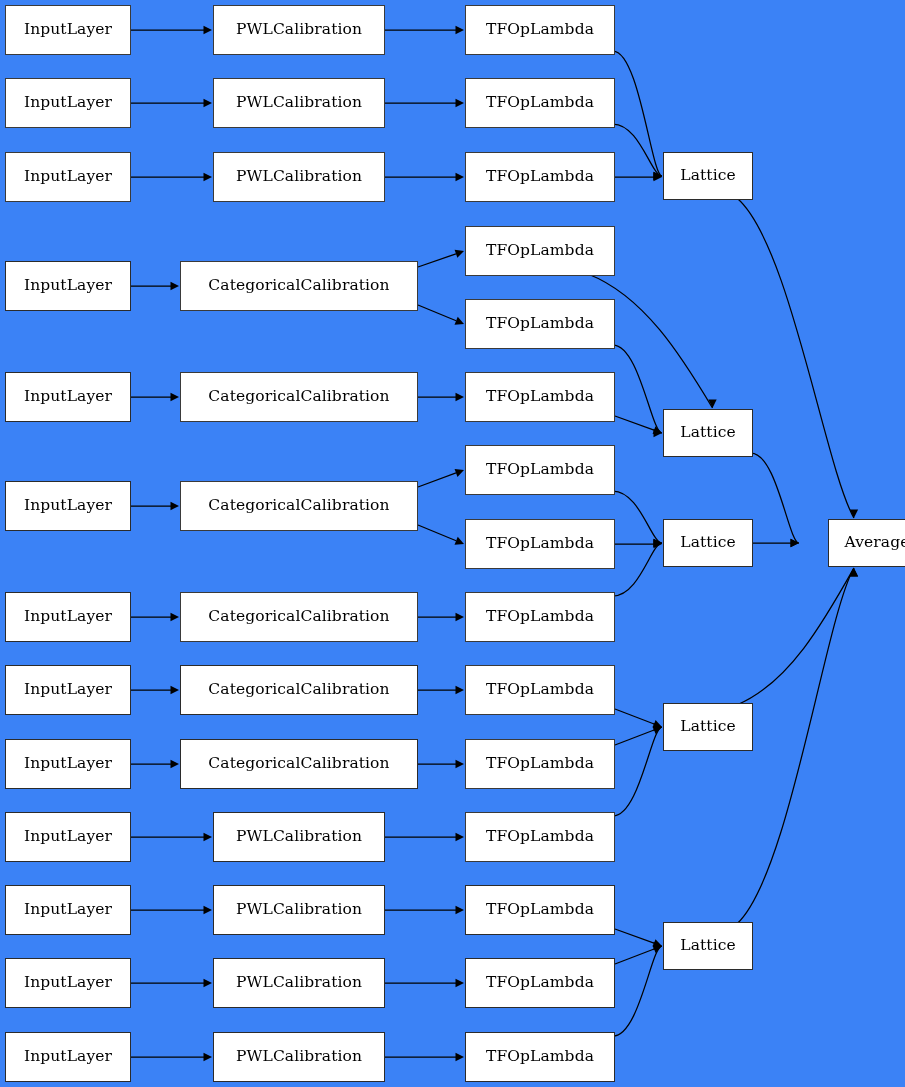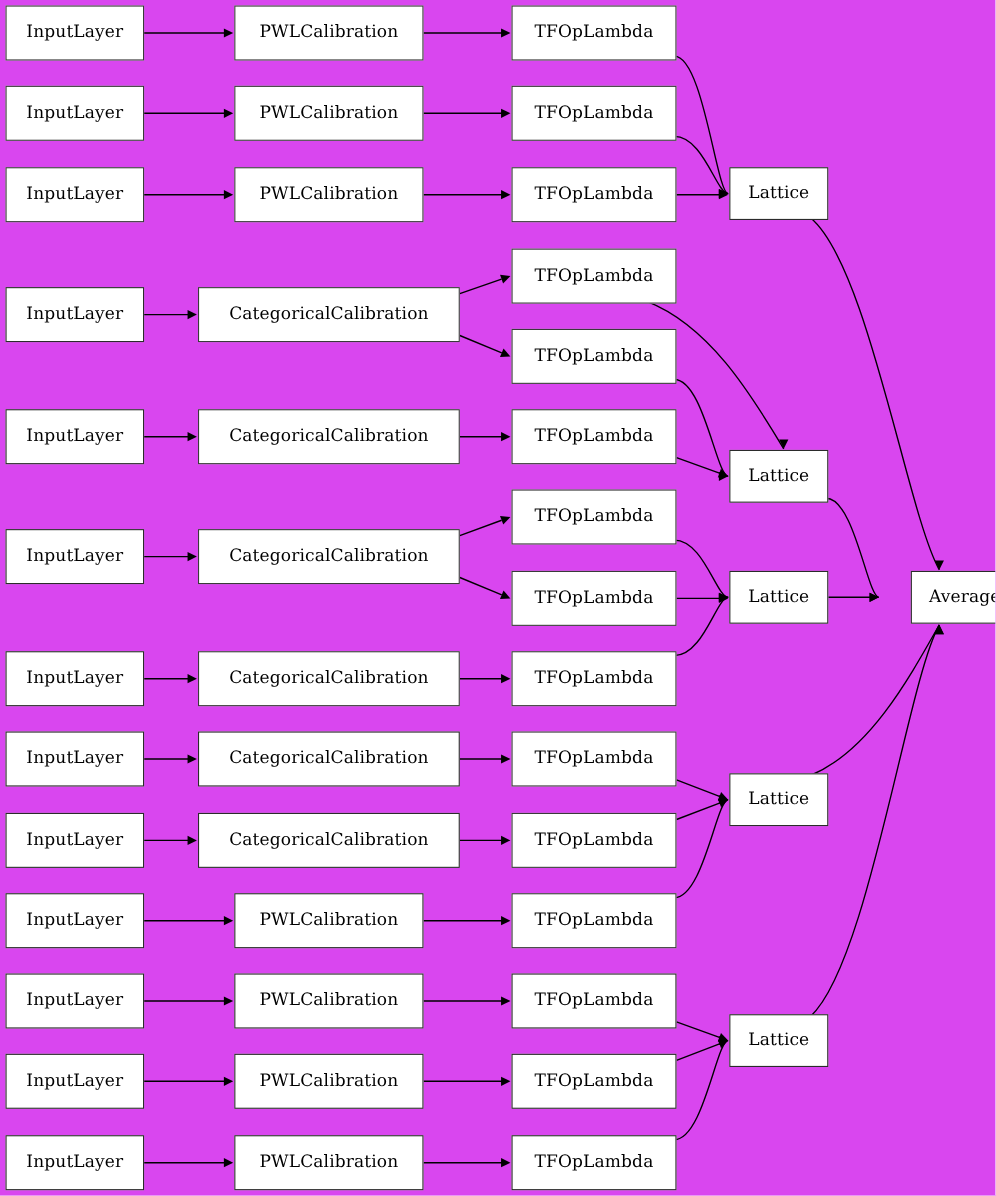--- a/index.html
+++ b/index.html
@@ -1,19 +1,19 @@
 <!DOCTYPE html>
 <html><head>
 <meta charset="utf-8">
 <style>
   html,body{margin:0;padding:0;background:#ffffff;}
   #canvas{
     position:relative;
     width:905px;height:1087px;
-    background:#d946ef;
+    background:#3b82f6;
     font-family:"DejaVu Serif","Liberation Serif",serif;
     overflow:hidden;
   }
   .node{
     position:absolute;
     box-sizing:border-box;
     border:1px solid #2b2b2b;
     background:#ffffff;
     display:flex;align-items:center;justify-content:center;
     font-size:15.5px;

